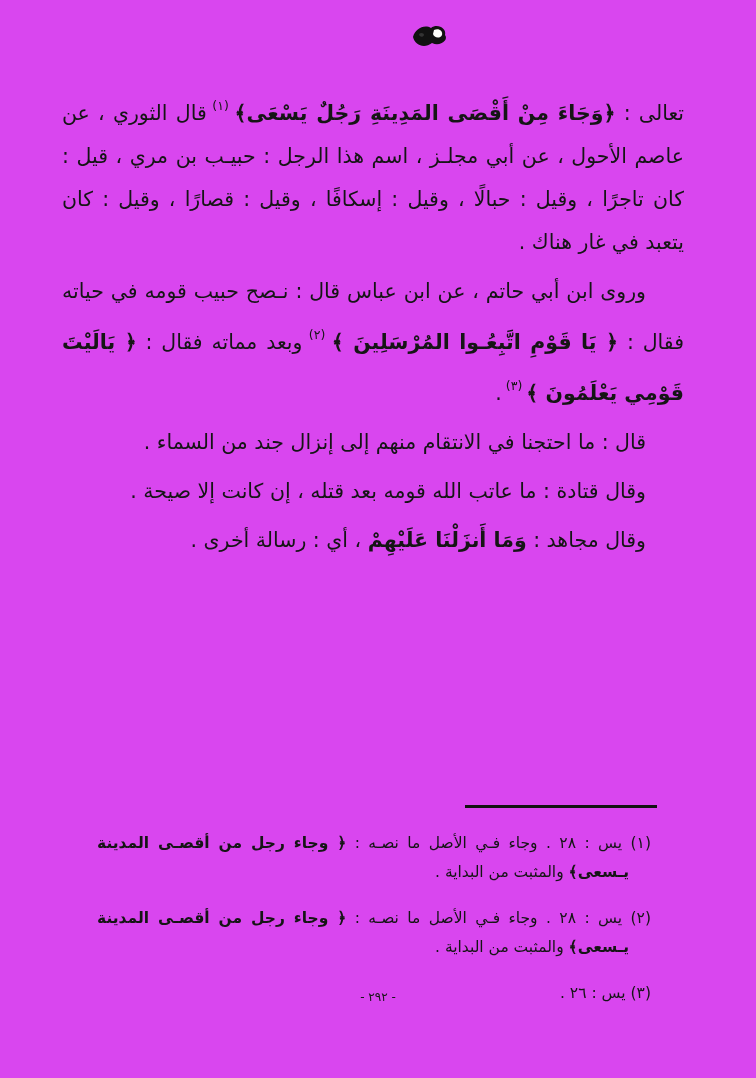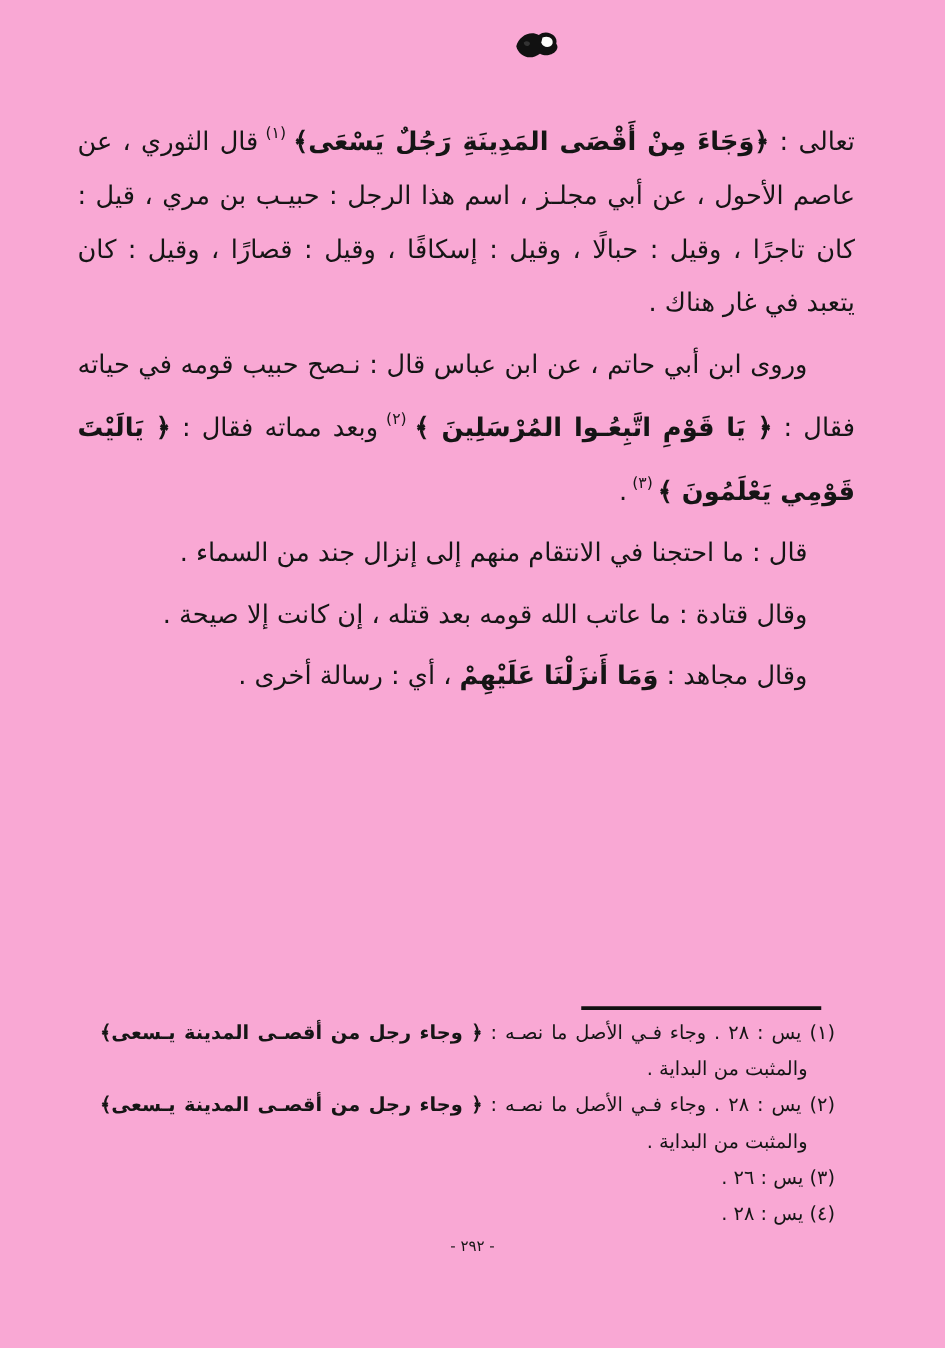--- a/index.html
+++ b/index.html
@@ -4,21 +4,21 @@
 <style>
   html, body { margin: 0; padding: 0; }
   body {
     width: 756px; height: 1078px;
     background: #e8e8e8;
     font-family: "DejaVu Sans", sans-serif;
   }
   .page {
     position: relative;
     width: 756px; height: 1078px;
-    background: #f9a8d4;
+    background: #d946ef;
     color: #151515;
     overflow: hidden;
   }
   .ornament {
     position: absolute;
     top: 22px; left: 406px;
     width: 46px; height: 28px;
   }
   .content {
     position: absolute;
@@ -46,21 +46,21 @@
   }
   .footnotes {
     position: absolute;
     top: 812px; left: 80px; right: 88px;
     direction: rtl;
     text-align: justify;
     font-size: 15.5px;
     line-height: 29px;
   }
   .fn {
-    margin: 0;
+    margin: 17px;
     padding-right: 22px;
     text-indent: -22px;
   }
   .page-number {
     position: absolute;
     top: 990px; left: 0;
     width: 100%;
     text-align: center;
     direction: rtl;
     font-size: 12px;
@@ -87,18 +87,17 @@
     <p class="para indent"><span class="seg-t">وقال قتادة : ما عاتب الله قومه بعد قتله ، إن كانت إلا صيحة .</span></p>
     <p class="para indent"><span class="seg-t">وقال مجاهد : </span><span class="seg-q">وَمَا أَنزَلْنَا عَلَيْهِمْ</span><span class="seg-t"> ، أي : رسالة أخرى .</span></p>
   </main>
 
   <div class="footnote-sep"></div>
 
   <section class="footnotes" dir="rtl">
     <p class="fn"><span class="seg-t">(١) يس : ٢٨ . وجاء فـي الأصل ما نصـه : </span><span class="seg-q">﴿ وجاء رجل من أقصـى المدينة يـسعى﴾</span><span class="seg-t"> والمثبت من البداية .</span></p>
     <p class="fn"><span class="seg-t">(٢) يس : ٢٨ . وجاء فـي الأصل ما نصـه : </span><span class="seg-q">﴿ وجاء رجل من أقصـى المدينة يـسعى﴾</span><span class="seg-t"> والمثبت من البداية .</span></p>
     <p class="fn"><span class="seg-t">(٣) يس : ٢٦ .</span></p>
-    <p class="fn"><span class="seg-t">(٤) يس : ٢٨ .</span></p>
   </section>
 
   <div class="page-number">- ٢٩٢ -</div>
 
 </div>
 
 </body></html>

